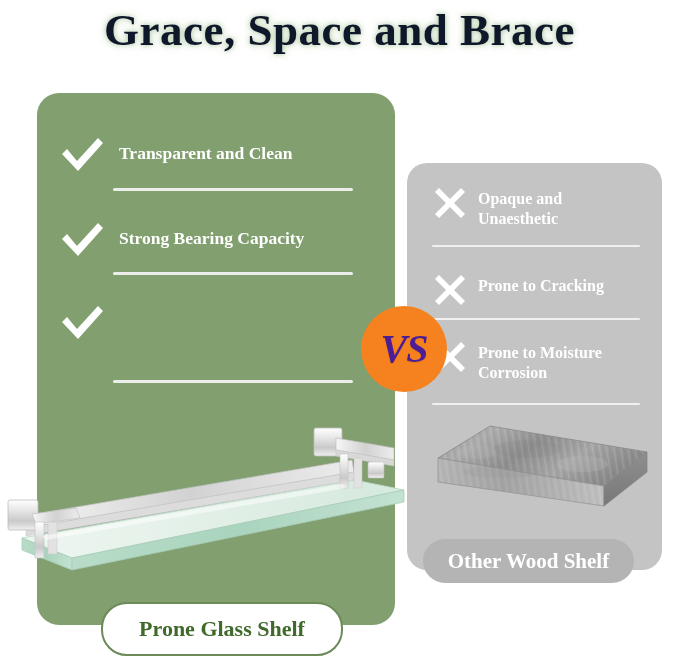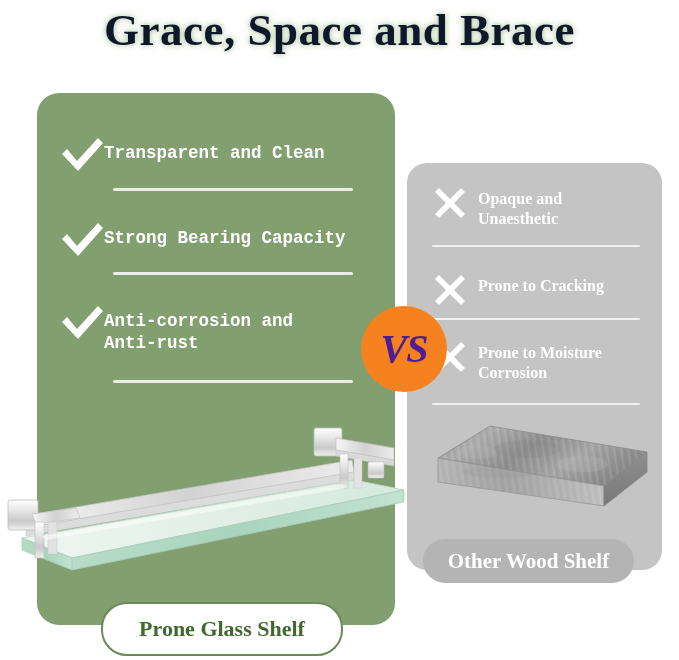--- a/index.html
+++ b/index.html
@@ -69,21 +69,21 @@
     height:2.5px;
     background:#f2f2f2;
     border-radius:2px;
     opacity:.95;
   }
 
   
   #pro-0{left:60px;top:137px;}
   #pro-1{left:60px;top:222px;}
   #pro-2{left:60px;top:305px;}
-  #pro-0 .feat-text,#pro-1 .feat-text,#pro-2 .feat-text{margin-left:0;padding-top:5px;font-family:Liberation Mono, monospace;}
+  #pro-0 .feat-text,#pro-1 .feat-text,#pro-2 .feat-text{margin-left:15px;padding-top:5px;}
   #pro-div-0{left:113px;top:188px;width:240px;}
   #pro-div-1{left:113px;top:272px;width:240px;}
   #pro-div-2{left:113px;top:380px;width:240px;}
 
   
   #con-0{left:434px;top:187px;}
   #con-1{left:434px;top:274px;}
   #con-2{left:434px;top:341px;}
   #con-0 .feat-text,#con-1 .feat-text,#con-2 .feat-text{margin-left:12px;padding-top:2px;}
   #con-div-0{left:432px;top:245px;width:208px;height:2px;}
@@ -184,22 +184,20 @@
     <span class="feat-text">Strong Bearing Capacity</span>
   </div>
   <div class="divider" id="pro-div-1"></div>
 
   <div class="feat pros" id="pro-2">
     <span class="mark">
       <svg width="44" height="36" viewBox="0 0 44 36">
         <path d="M2 17 L7 12 L17 24 L38 1 L43 6 L18 34 Z" fill="#ffffff"></path>
       </svg>
     </span>
-    <span class="feat-text" style="white-space:pre-line;">Anti-corrosion and
-Anti-rust</span>
   </div>
   <div class="divider" id="pro-div-2"></div>
 
   <div class="feat cons" id="con-0">
     <span class="mark">
       <svg width="32" height="32" viewBox="0 0 32 32">
         <path d="M5 1 L16 12 L27 1 L31 5 L20 16 L31 27 L27 31 L16 20 L5 31 L1 27 L12 16 L1 5 Z" fill="#ffffff"></path>
       </svg>
     </span>
     <span class="feat-text" style="white-space:pre-line;">Opaque and

